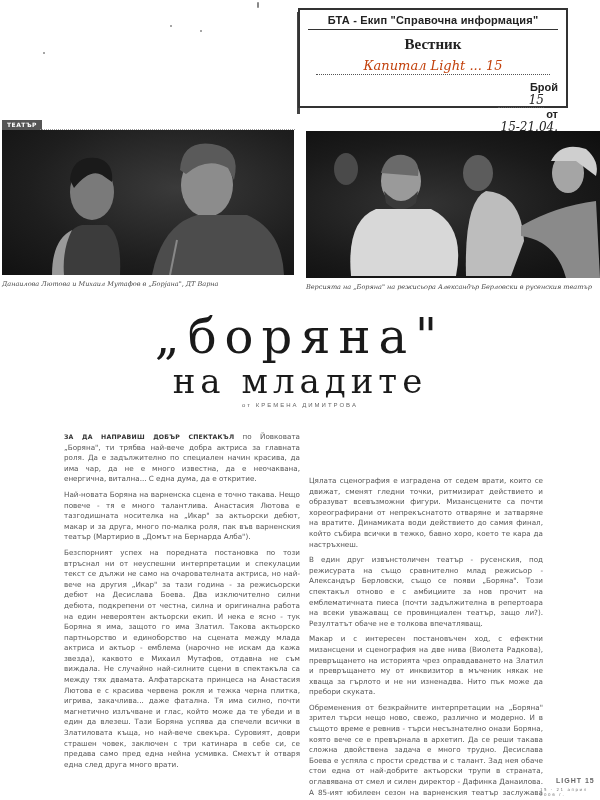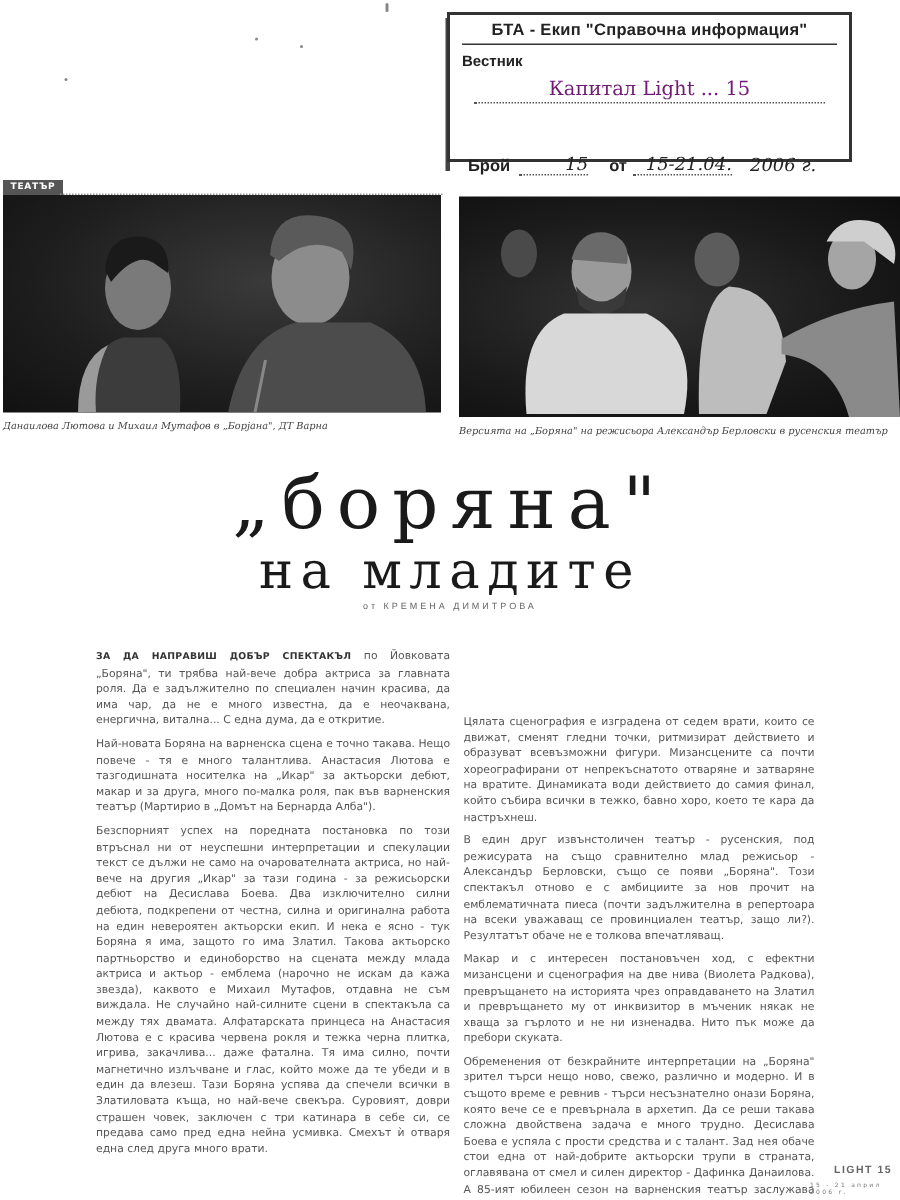--- a/index.html
+++ b/index.html
@@ -9,34 +9,34 @@
   
   .stamp {
     position: absolute; left: 298px; top: 8px; width: 270px; height: 100px;
     border: 2px solid #333; background: #fff; padding: 4px 8px;
   }
   .stamp-org {
     font-family: "Liberation Sans", sans-serif; font-size: 11px; font-weight: bold;
     text-align: center; border-bottom: 1.5px solid #333; padding-bottom: 3px; letter-spacing: 0.2px;
   }
   .stamp-type {
-    font-family: Liberation Sans, sans-serif; font-size: 10px; font-weight: bold;
-    text-align: left; margin-top: 6px;
+    font-family: Liberation Serif, serif; font-size: 15px; font-weight: bold;
+    text-align: center; margin-top: 6px;
   }
   .stamp-paper {
-    font-family: "DejaVu Serif", serif; font-size: 13px;
-    border-bottom: 1px dotted #555; margin: 4px 8px 0 8px; text-align: center; color: #701a75;
+    font-family: "DejaVu Serif", serif; font-style: italic; font-size: 13px;
+    border-bottom: 1px dotted #555; margin: 4px 8px 0 8px; text-align: center; color: #c2410c;
     height: 18px; line-height: 18px;
   }
-  .stamp-row { display: flex; align-items: flex-end; font-size: 11px; font-weight: bold; margin-top: 6px; padding-left: 4px; }
+  .stamp-row { display: flex; align-items: flex-end; font-size: 11px; font-weight: bold; margin-top: 6px; padding-left: 4px; flex-direction: column; }
   .stamp-row .lbl { font-family: "Liberation Sans", sans-serif; }
   .stamp-row .hand { font-family: "DejaVu Serif", serif; font-style: italic; font-weight: normal; font-size: 12px;
     border-bottom: 1px dotted #555; display: inline-block; text-align: right; }
   .stamp-row .issue { width: 46px; margin: 0 14px 0 6px; }
-  .stamp-row .date { width: 66px; margin: 0 12px 0 4px; }
+  .stamp-row .date { width: 66px; margin: 0 0 0 4px; }
   .stamp-row .year { font-family: "DejaVu Serif", serif; font-style: italic; font-weight: normal; font-size: 12px; margin-top: 28px; }
 
   
   .section-tag {
     position: absolute; left: 2px; top: 120px; height: 10px; padding: 0 5px;
     background: #555; color: #fff; font-size: 6px; font-weight: bold; line-height: 10px; letter-spacing: 0.5px;
   }
   .tag-rule { position: absolute; left: 40px; top: 129px; width: 255px; border-top: 1px dotted #999; }
   .right-bar { position: absolute; left: 297px; top: 12px; width: 3px; height: 102px; background: #444; }
 

